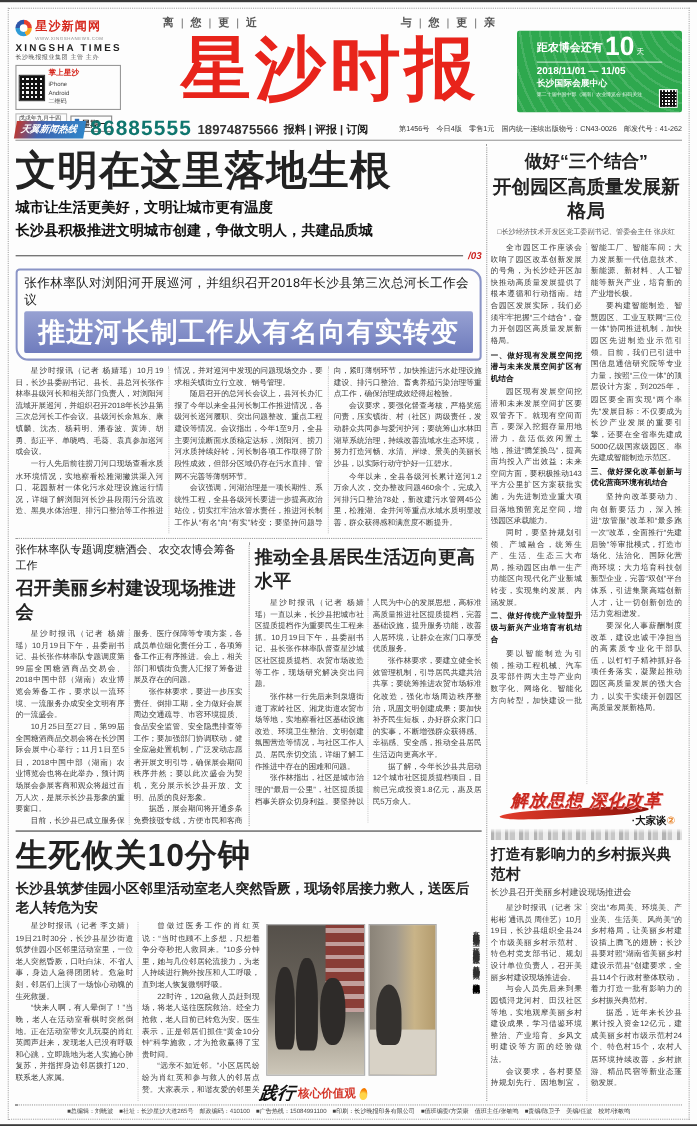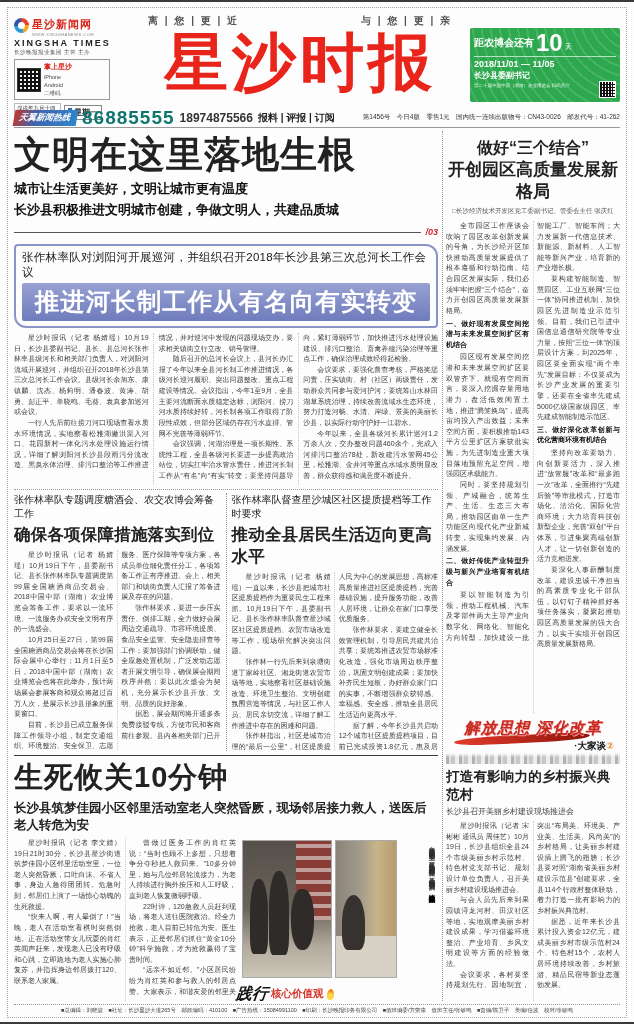--- a/index.html
+++ b/index.html
@@ -27,25 +27,25 @@
         border:1px solid #333; }
   .qr.big { width:24px; height:24px; }
   .app-texts { font-size:5.5px; color:#444; line-height:1.5; }
   .app-title { color:#d6281e; font-weight:bold; font-size:7px; }
   .date-row { display:flex; align-items:center; gap:3px; margin-top:3px; }
   .date-lines { font-size:5.5px; color:#333; line-height:1.4; border:1px solid #bbb; padding:1px 2px; }
   .weekday-box { border:1px solid #888; padding:1px 3px; font-size:8px; font-weight:bold; display:flex; align-items:center; gap:2px;font-family:Liberation Serif, serif; }
   .weekday-box i { width:4px; height:9px; background:#2f6db5; display:inline-block; }
   .mh-center { flex:1; text-align:center; overflow:hidden; }
   .slogan { display:flex; justify-content:space-between; padding:2px 18px 0; font-size:10px; color:#555;
-            font-weight:bold; letter-spacing:2px; }
+            font-weight:bold; letter-spacing:2px;font-family:Liberation Serif, serif; }
   .paper-title { font-size:64px; line-height:1.08; font-weight:900; color:#e8241b; letter-spacing:4px;
                  transform:scaleY(.98); }
   .mh-right { width:150px; flex-shrink:0; padding-top:16px; }
-  .green-box { background:#2ea84e; border-radius:2px; color:#fff; height:74px; padding:4px 4px 3px; position:relative; overflow:hidden; }
+  .green-box { background:#2ea84e; border-radius:2px; color:#fff; height:74px; padding:4px 18px 3px; position:relative; overflow:hidden; }
   .green-box:before { content:""; position:absolute; inset:0;
       background:repeating-radial-gradient(circle at 110% -20%, rgba(255,255,255,.12) 0 2px, transparent 2px 9px); }
   .gb-row1 { display:flex; align-items:flex-end; gap:2px; position:relative; }
   .gb-prefix { font-size:10px; font-weight:bold; padding-bottom:4px; }
   .gb-num { font-size:24px; font-weight:900; line-height:.9; }
   .gb-unit { font-size:7px; padding-bottom:2px; }
   .gb-div { border-top:1px solid rgba(255,255,255,.65); margin:2px 0; position:relative; }
   .gb-dates { font-size:9px; font-weight:bold; position:relative; }
   .gb-venue { font-size:8px; font-weight:bold; margin-top:1px; position:relative; }
   .gb-note { font-size:4.5px; opacity:.9; margin-top:2px; position:relative; width:100px; }
@@ -201,21 +201,21 @@
       </div>
       <div class="mh-right">
         <div class="green-box">
           <div class="gb-row1">
             <span class="gb-prefix">距农博会还有</span>
             <span class="gb-num">10</span>
             <span class="gb-unit">天</span>
           </div>
           <div class="gb-div"></div>
           <div class="gb-dates">2018/11/01 — 11/05</div>
-          <div class="gb-venue">长沙县委副书记</div>
+          <div class="gb-venue">长沙国际会展中心</div>
           <div class="gb-note">第二十届中国中部（湖南）农业博览会 扫码关注</div>
           <div class="gb-qr">
               <div class="qr-fill"></div>
             </div>
         </div>
       </div>
     </div>
 
     <div class="infobar">
       <span class="hl-badge">天翼新闻热线</span>
@@ -250,32 +250,31 @@
             <p>会议强调，河湖治理是一项长期性、系统性工程，全县各级河长要进一步提高政治站位，切实扛牢治水管水责任，推进河长制工作从“有名”向“有实”转变；要坚持问题导向，紧盯薄弱环节，加快推进污水处理设施建设、排污口整治、畜禽养殖污染治理等重点工作，确保治理成效经得起检验。</p>
             <p>会议要求，要强化督查考核，严格奖惩问责，压实镇街、村（社区）两级责任，发动群众共同参与爱河护河；要统筹山水林田湖草系统治理，持续改善流域水生态环境，努力打造河畅、水清、岸绿、景美的美丽长沙县，以实际行动守护好一江碧水。</p>
             <p>今年以来，全县各级河长累计巡河1.2万余人次，交办整改问题460余个，完成入河排污口整治78处，新改建污水管网45公里，松雅湖、金井河等重点水域水质明显改善，群众获得感和满意度不断提升。</p>
           </div>
 
         <div class="h-dotted"></div>
 
         <div class="mid-row">
           <div class="mid-art pad-r">
             <div class="kicker">张作林率队专题调度糖酒会、农交农博会筹备工作</div>
-            <div class="mid-headline">确保各项保障措施落实到位</div>
+            <div class="mid-headline">召开美丽乡村建设现场推进会</div>
             <div class="mid-body smalltext">
                 <p>星沙时报讯（记者 杨婧瑶）10月19日下午，县委副书记、县长张作林率队专题调度第99届全国糖酒商品交易会、2018中国中部（湖南）农业博览会筹备工作，要求以一流环境、一流服务办成安全文明有序的一流盛会。</p>
                 <p>10月25日至27日，第99届全国糖酒商品交易会将在长沙国际会展中心举行；11月1日至5日，2018中国中部（湖南）农业博览会也将在此举办，预计两场展会参展客商和观众将超过百万人次，是展示长沙县形象的重要窗口。</p>
                 <p>目前，长沙县已成立服务保障工作领导小组，制定交通组织、环境整治、安全保卫、志愿服务、医疗保障等专项方案，各成员单位细化责任分工，各项筹备工作正有序推进。会上，相关部门和镇街负责人汇报了筹备进展及存在的问题。</p>
                 <p>张作林要求，要进一步压实责任、倒排工期，全力做好会展周边交通疏导、市容环境提质、食品安全监管、安全隐患排查等工作；要加强部门协调联动，健全应急处置机制，广泛发动志愿者开展文明引导，确保展会期间秩序井然；要以此次盛会为契机，充分展示长沙县开放、文明、品质的良好形象。</p>
                 <p>据悉，展会期间将开通多条免费接驳专线，方便市民和客商前往参观。县内各相关部门已开展多轮联合演练，确保各项保障措施落实到位。</p>
               </div>
           </div>
           <div class="art-div"></div>
           <div class="mid-art pad-l">
-            <div class="kicker">张作林率队督查星沙城区社区提质提档等工作时要求</div>
             <div class="mid-headline">推动全县居民生活迈向更高水平</div>
             <div class="mid-body smalltext">
                 <p>星沙时报讯（记者 杨婧瑶）一直以来，长沙县把城市社区提质提档作为重要民生工程来抓。10月19日下午，县委副书记、县长张作林率队督查星沙城区社区提质提档、农贸市场改造等工作，现场研究解决突出问题。</p>
                 <p>张作林一行先后来到泉塘街道丁家岭社区、湘龙街道农贸市场等地，实地察看社区基础设施改造、环境卫生整治、文明创建氛围营造等情况，与社区工作人员、居民亲切交流，详细了解工作推进中存在的困难和问题。</p>
                 <p>张作林指出，社区是城市治理的“最后一公里”，社区提质提档事关群众切身利益。要坚持以人民为中心的发展思想，高标准高质量推进社区提质提档，完善基础设施，提升服务功能，改善人居环境，让群众在家门口享受优质服务。</p>
                 <p>张作林要求，要建立健全长效管理机制，引导居民共建共治共享；要统筹推进农贸市场标准化改造，强化市场周边秩序整治，巩固文明创建成果；要加快补齐民生短板，办好群众家门口的实事，不断增强群众获得感、幸福感、安全感，推动全县居民生活迈向更高水平。</p>
                 <p>据了解，今年长沙县共启动12个城市社区提质提档项目，目前已完成投资1.8亿元，惠及居民5万余人。</p>
               </div>
           </div>
         </div>

